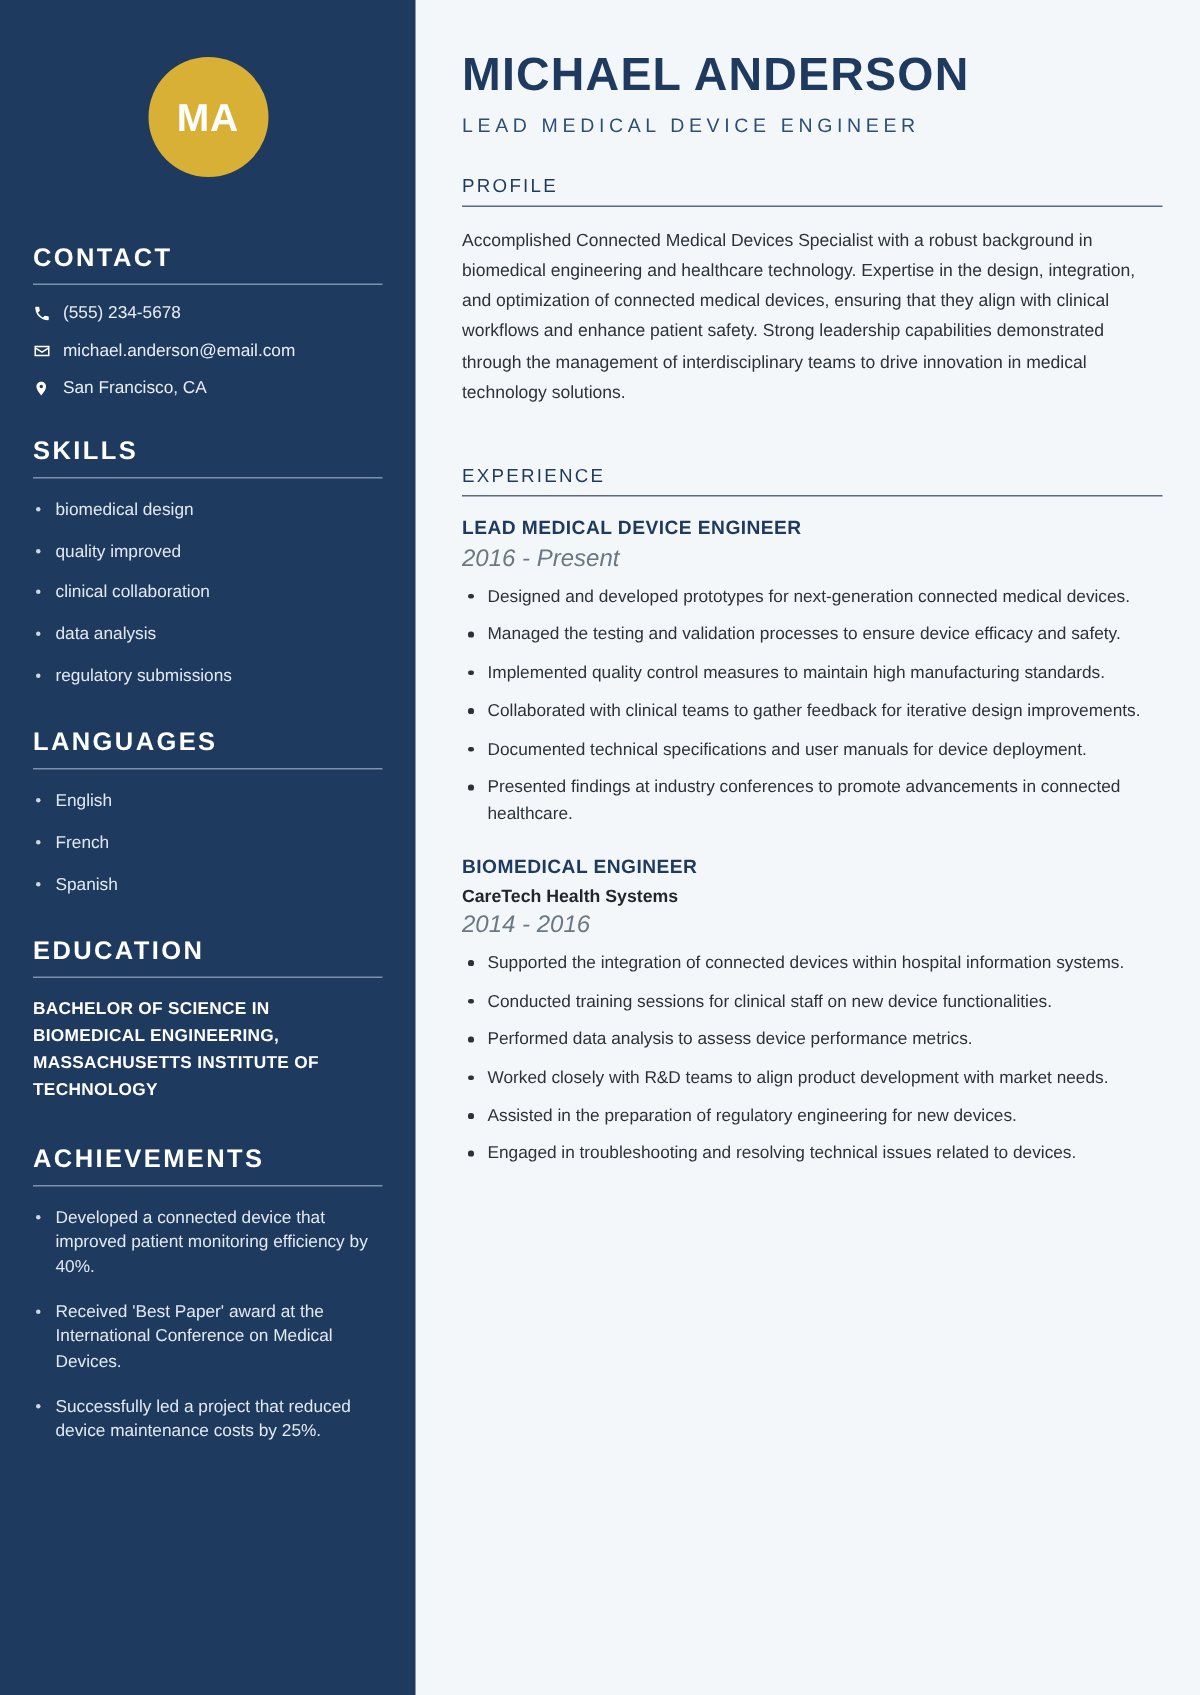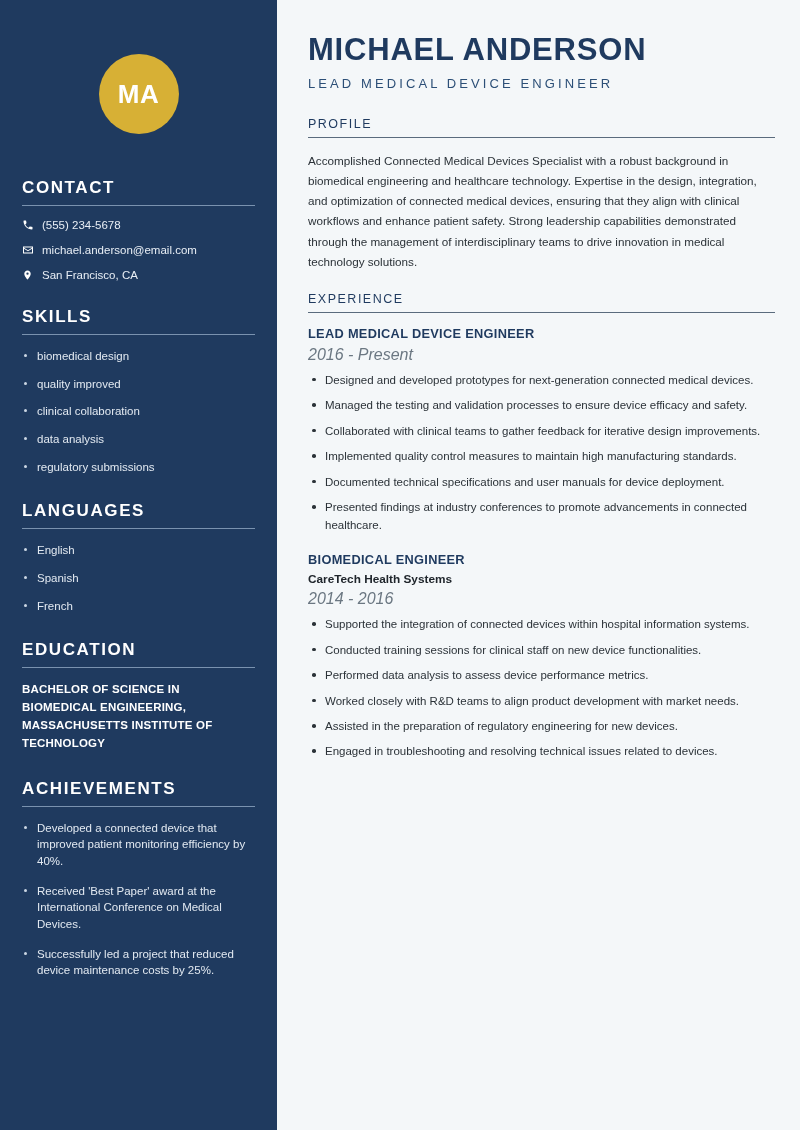--- a/index.html
+++ b/index.html
@@ -17,21 +17,21 @@
     width: 800px;
     height: 1130px;
     background: #f4f7f9;
   }
 
   
   .sidebar {
     width: 277px;
     flex: 0 0 277px;
     background: #1f3a5f;
-    padding: 16px 22px;
+    padding: 0 22px;
     color: #ffffff;
     position: relative;
   }
 
   .avatar-wrap {
     display: flex;
     justify-content: center;
     padding-top: 38px;
     padding-bottom: 44px;
   }
@@ -151,21 +151,21 @@
   .main-rule {
     height: 1px;
     background: #5a6b7d;
     margin-bottom: 13px;
   }
 
   .profile-text {
     font-size: 11.7px;
     line-height: 1.72;
     color: #2b3238;
-    margin-bottom: 20px;
+    margin-bottom: 38px;
   }
 
   .job { margin-bottom: 7px; }
 
   .job-title {
     font-size: 12.8px;
     font-weight: bold;
     color: #1f3a5f;
     letter-spacing: 0.3px;
     margin-bottom: 5px;
@@ -260,22 +260,22 @@
         <li>data analysis</li>
         <li>regulatory submissions</li>
       </ul>
     </section>
 
     <section class="side-section">
       <div class="side-heading">LANGUAGES</div>
       <div class="side-rule"></div>
       <ul class="side-list">
         <li>English</li>
+        <li>French</li>
         <li>Spanish</li>
-        <li>French</li>
       </ul>
     </section>
 
     <section class="side-section">
       <div class="side-heading">EDUCATION</div>
       <div class="side-rule"></div>
       <div class="edu-text">BACHELOR OF SCIENCE IN BIOMEDICAL ENGINEERING, MASSACHUSETTS INSTITUTE OF TECHNOLOGY</div>
     </section>
 
     <section class="side-section">
@@ -305,22 +305,22 @@
       <div class="main-heading">EXPERIENCE</div>
       <div class="main-rule"></div>
 
       <div class="job">
         <div class="job-title">LEAD MEDICAL DEVICE ENGINEER</div>
         <div class="job-dates">2016 - Present</div>
       </div>
       <ul class="job-list">
         <li>Designed and developed prototypes for next-generation connected medical devices.</li>
         <li>Managed the testing and validation processes to ensure device efficacy and safety.</li>
+        <li>Implemented quality control measures to maintain high manufacturing standards.</li>
         <li>Collaborated with clinical teams to gather feedback for iterative design improvements.</li>
-        <li>Implemented quality control measures to maintain high manufacturing standards.</li>
         <li>Documented technical specifications and user manuals for device deployment.</li>
         <li>Presented findings at industry conferences to promote advancements in connected healthcare.</li>
       </ul>
 
       <div class="job">
         <div class="job-title">BIOMEDICAL ENGINEER</div>
         <div class="job-company">CareTech Health Systems</div>
         <div class="job-dates">2014 - 2016</div>
       </div>
       <ul class="job-list">

